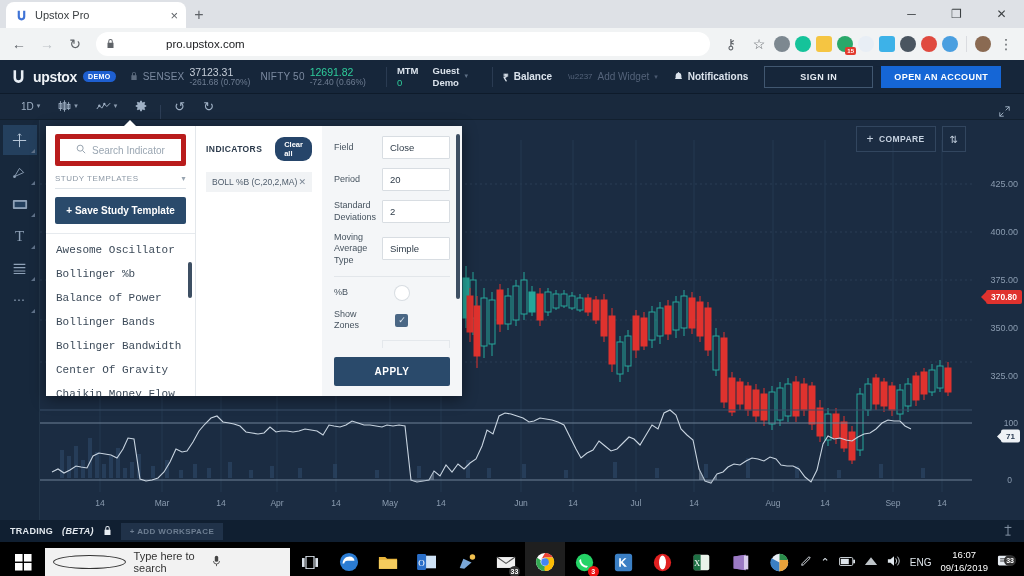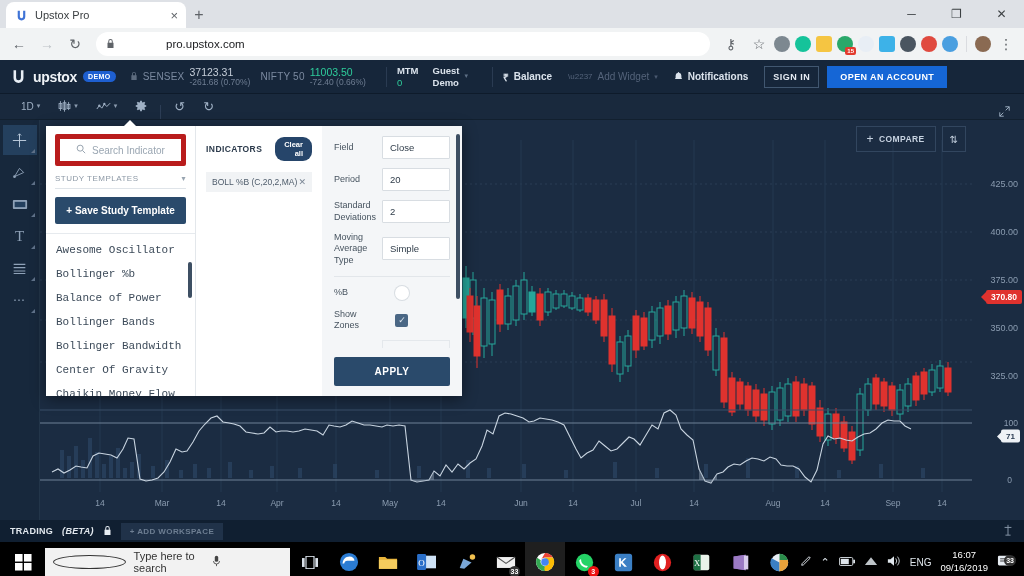--- a/index.html
+++ b/index.html
@@ -87,21 +87,21 @@
   .hdr-cell-t { font-size: 9.5px; color: #dbe3ec; font-weight: bold; }
   .hdr-cell-s { font-size: 9.5px; color: #2ecc9b; }
   .hdr-link {
     display: flex; align-items: center; gap: 5px; font-size: 10px;
     color: #dbe3ec; font-weight: bold; margin-right: 16px; cursor: pointer;
   }
   .hdr-link.dim { color: #54637a; font-weight: normal; }
   .btn-signin {
     border: 1px solid #415770; color: #e6ecf3; background: transparent;
     font-size: 9px; font-weight: bold; letter-spacing: 0.5px;
-    padding: 5px 8px; cursor: pointer;
+    padding: 5px 35px; cursor: pointer;
   }
   .btn-open {
     background: #1566d6; color: #fff; border: none; font-size: 9px;
     font-weight: bold; letter-spacing: 0.4px; padding: 6px 13px;
     cursor: pointer; margin-left: 8px;
   }
 
   
   .chart-toolbar {
     height: 26px; background: #19293d; display: flex; align-items: flex-end;
@@ -245,21 +245,21 @@
   }
   .ind-item {
     font-size: 11px; color: #3c4a59; padding: 6px 10px; cursor: pointer; font-family: Liberation Mono, monospace;
   }
   .list-scrollbar {
     position: absolute; right: 3px; top: 28px; width: 4px; height: 36px;
     background: #3d4f63; border-radius: 2px; cursor: pointer;
   }
 
   .dlg-mid { width: 126px; padding: 11px 10px 0; background: #fff; }
-  .dlg-mid-head { display: flex; align-items: center; gap: 13px; margin-bottom: 11px; text-align: right; }
+  .dlg-mid-head { display: flex; align-items: center; gap: 13px; margin-bottom: 11px; }
   .dlg-mid-head h4 { font-size: 8.5px; color: #2b3a4b; letter-spacing: 0.4px; }
   .clear-all {
     background: #26456a; color: #fff; font-size: 7.5px; font-weight: bold;
     padding: 3px 9px; border-radius: 9px; cursor: pointer;
   }
   .chip {
     background: #f1f3f5; display: flex; align-items: center; justify-content: space-between;
     padding: 5px 6px; font-size: 8.5px; color: #4d5b6a; cursor: pointer;
   }
   .chip .x { font-size: 9px; color: #7b8795; cursor: pointer; }
@@ -423,21 +423,21 @@
     <span class="idx-name">SENSEX</span>
     <span class="idx-vals">
       <span class="idx-px" style="display:block">37123.31</span>
       <span class="idx-chg" style="display:block">-261.68 (0.70%)</span>
     </span>
   </div>
 
   <div class="idx">
     <span class="idx-name">NIFTY 50</span>
     <span class="idx-vals">
-      <span class="idx-px up" style="display:block">11003.50</span>
+      <span class="idx-px up" style="display:block">12691.82</span>
       <span class="idx-chg" style="display:block">-72.40 (0.66%)</span>
     </span>
   </div>
 
   <span class="hdr-div"></span>
 
   <div class="hdr-cell">
     <div class="hdr-cell-t">MTM</div>
     <div class="hdr-cell-s">0</div>
   </div>

